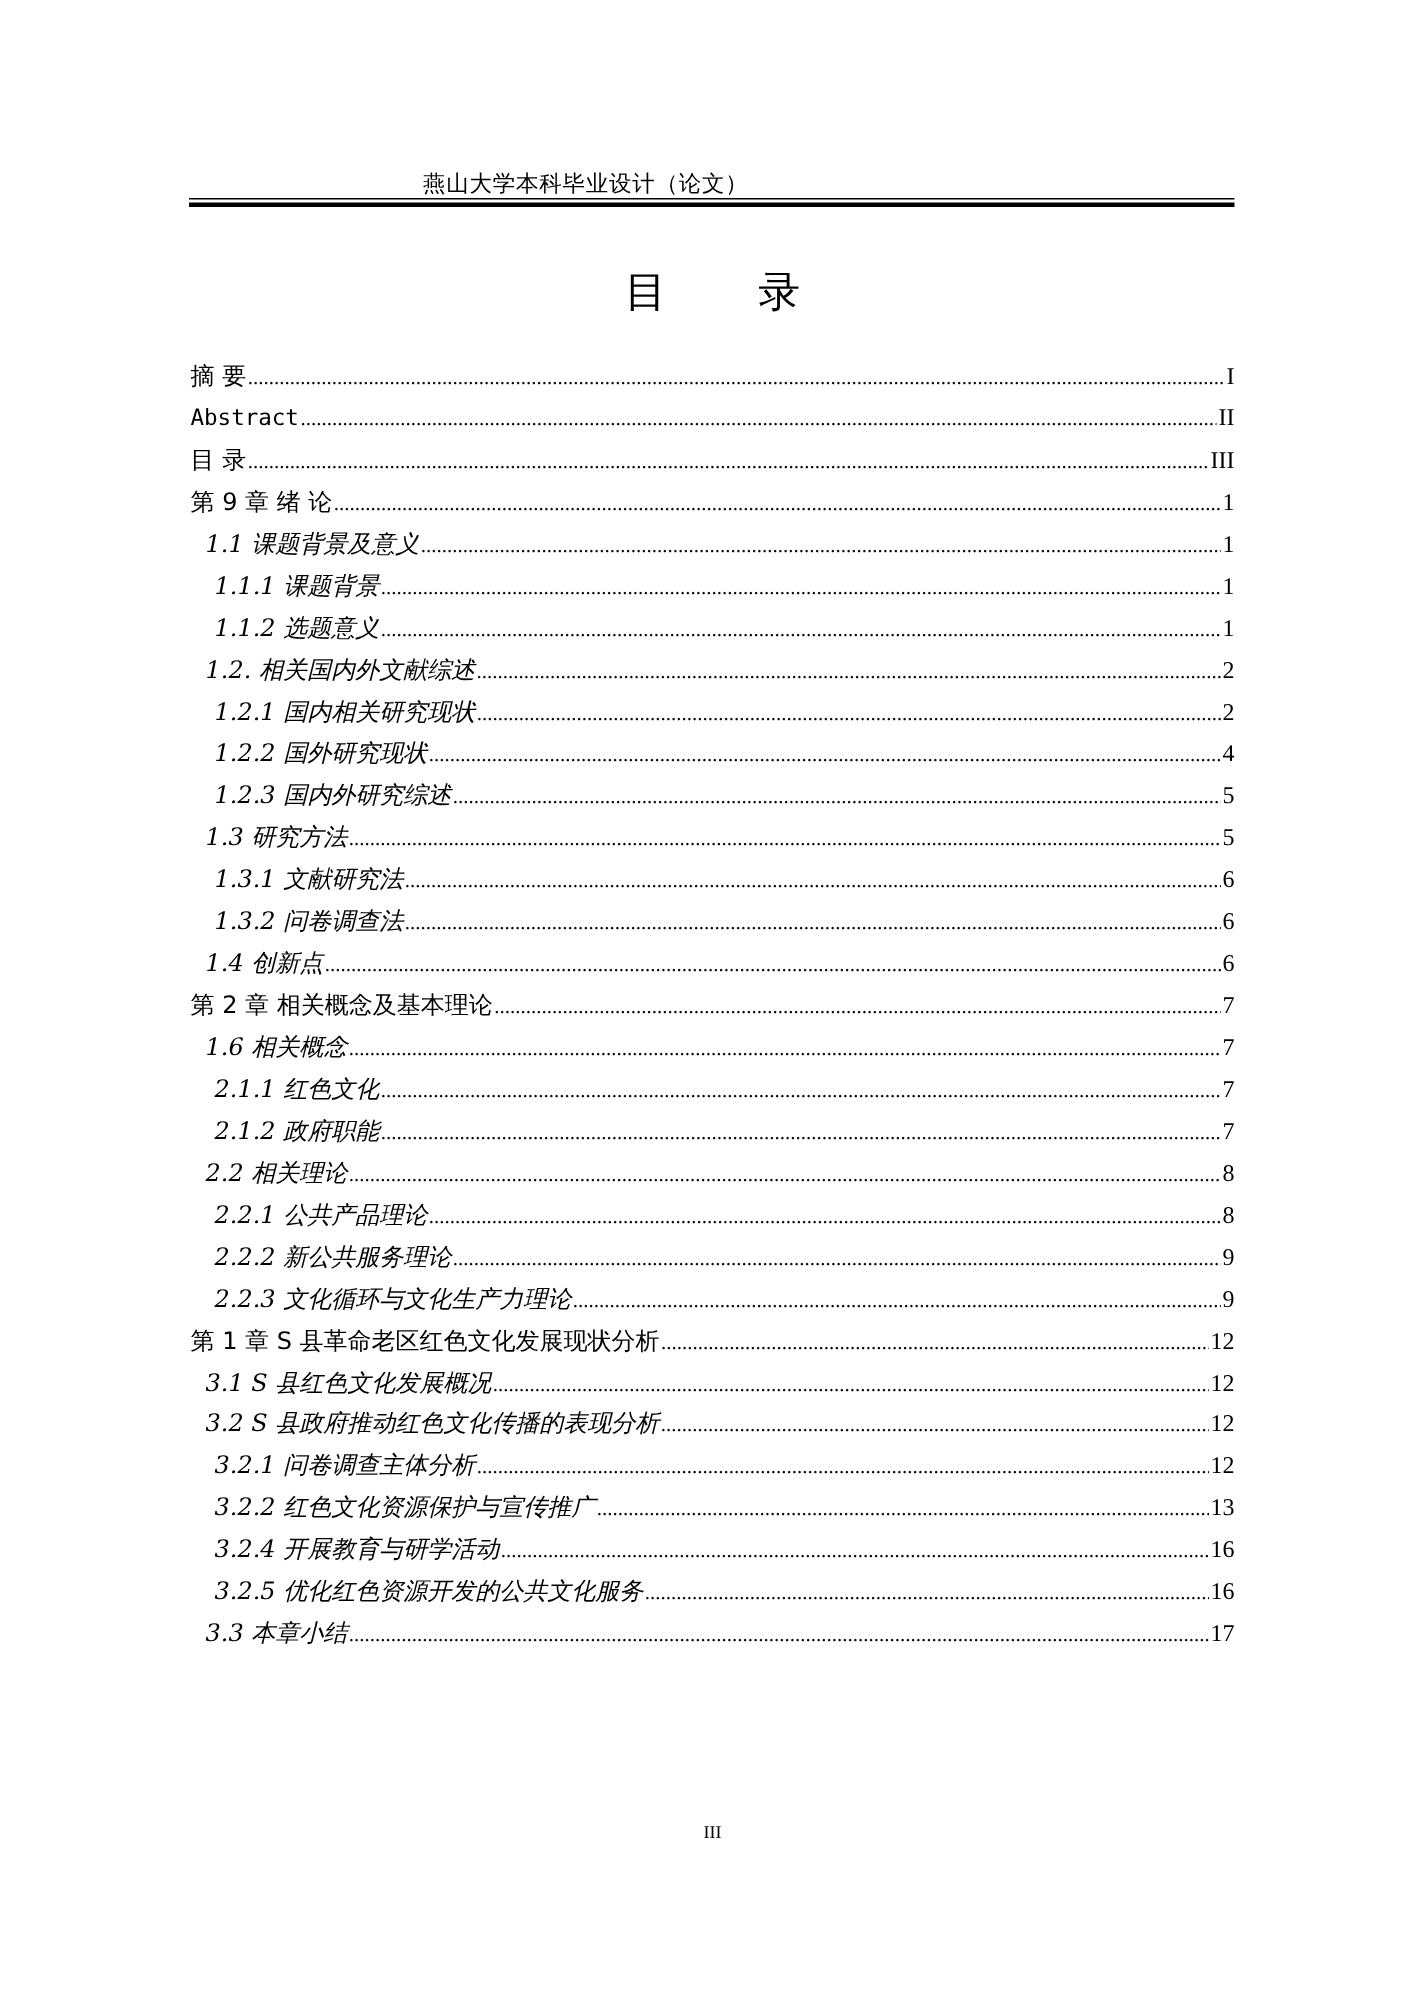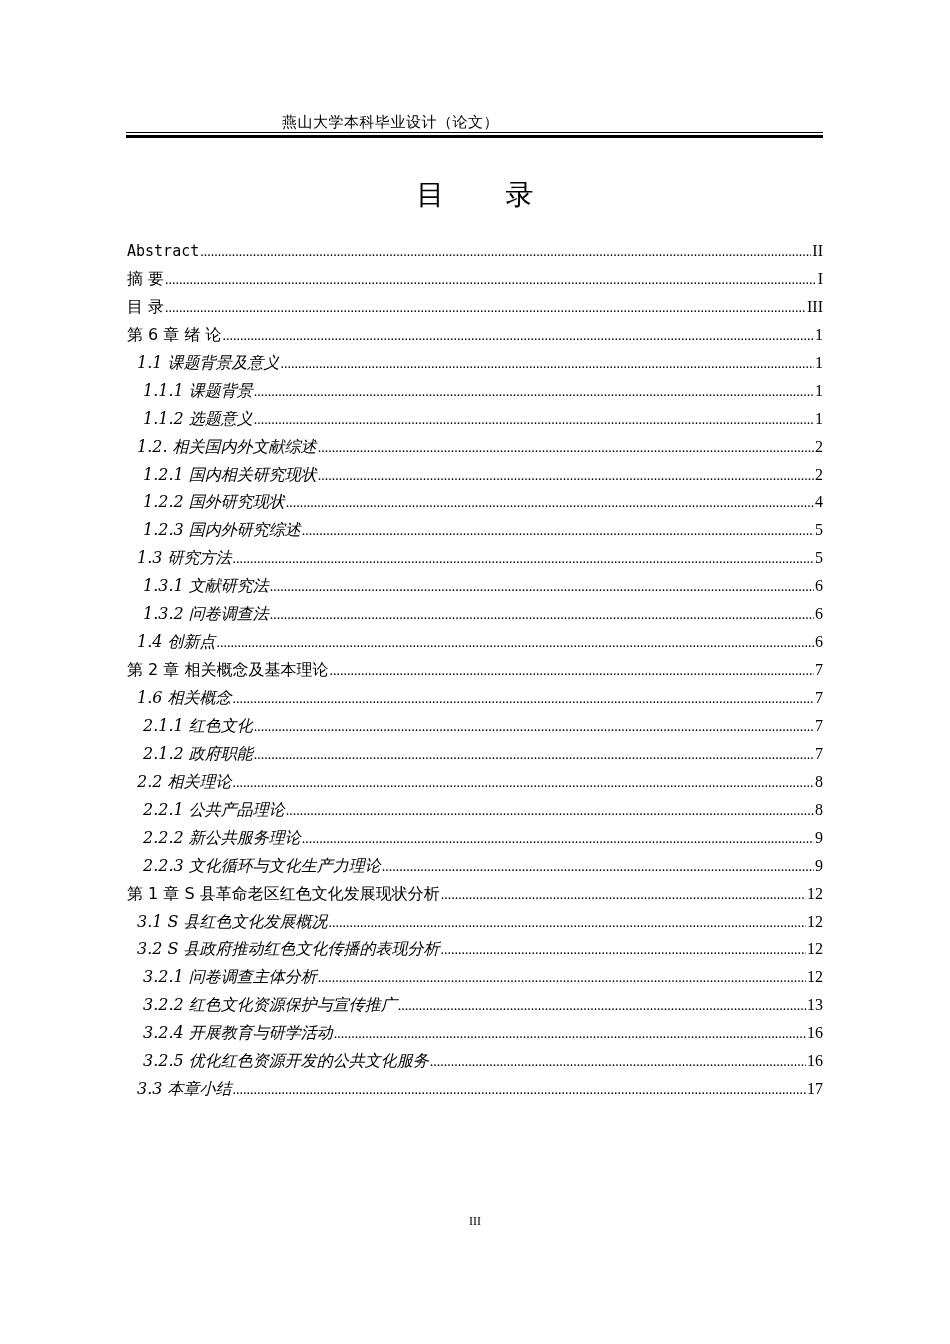--- a/index.html
+++ b/index.html
@@ -26,37 +26,37 @@
 
 <div>
   <div class="header-text">燕山大学本科毕业设计（论文）</div>
   <div class="rule-thin"></div>
   <div class="rule-thick"></div>
 </div>
 
 <div class="title">目 录</div>
 
 <div class="toc" id="toc">
+    <div class="row lvl0">
+      <span class="label">摘  要</span>
+      <span class="dots"></span>
+      <span class="page">I</span>
+    </div>
     <div class="row lvl0 lvl0-mono">
       <span class="label">Abstract</span>
       <span class="dots"></span>
       <span class="page">II</span>
-    </div>
-    <div class="row lvl0">
-      <span class="label">摘  要</span>
-      <span class="dots"></span>
-      <span class="page">I</span>
     </div>
     <div class="row lvl0">
       <span class="label">目    录</span>
       <span class="dots"></span>
       <span class="page">III</span>
     </div>
     <div class="row lvl0">
-      <span class="label">第 6 章 绪    论</span>
+      <span class="label">第 9 章 绪    论</span>
       <span class="dots"></span>
       <span class="page">1</span>
     </div>
     <div class="row lvl1">
       <span class="label">1.1 课题背景及意义</span>
       <span class="dots"></span>
       <span class="page">1</span>
     </div>
     <div class="row lvl2">
       <span class="label">1.1.1 课题背景</span>

